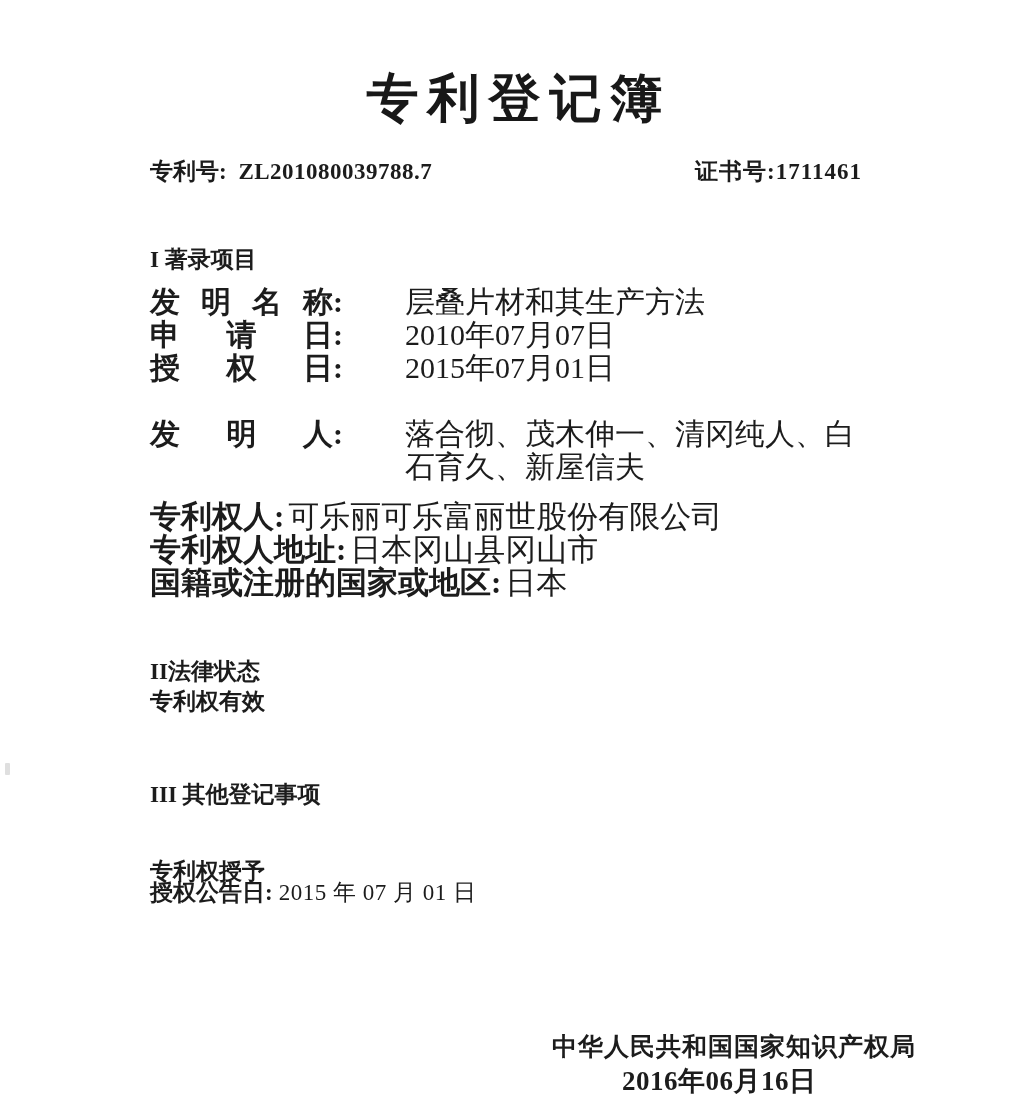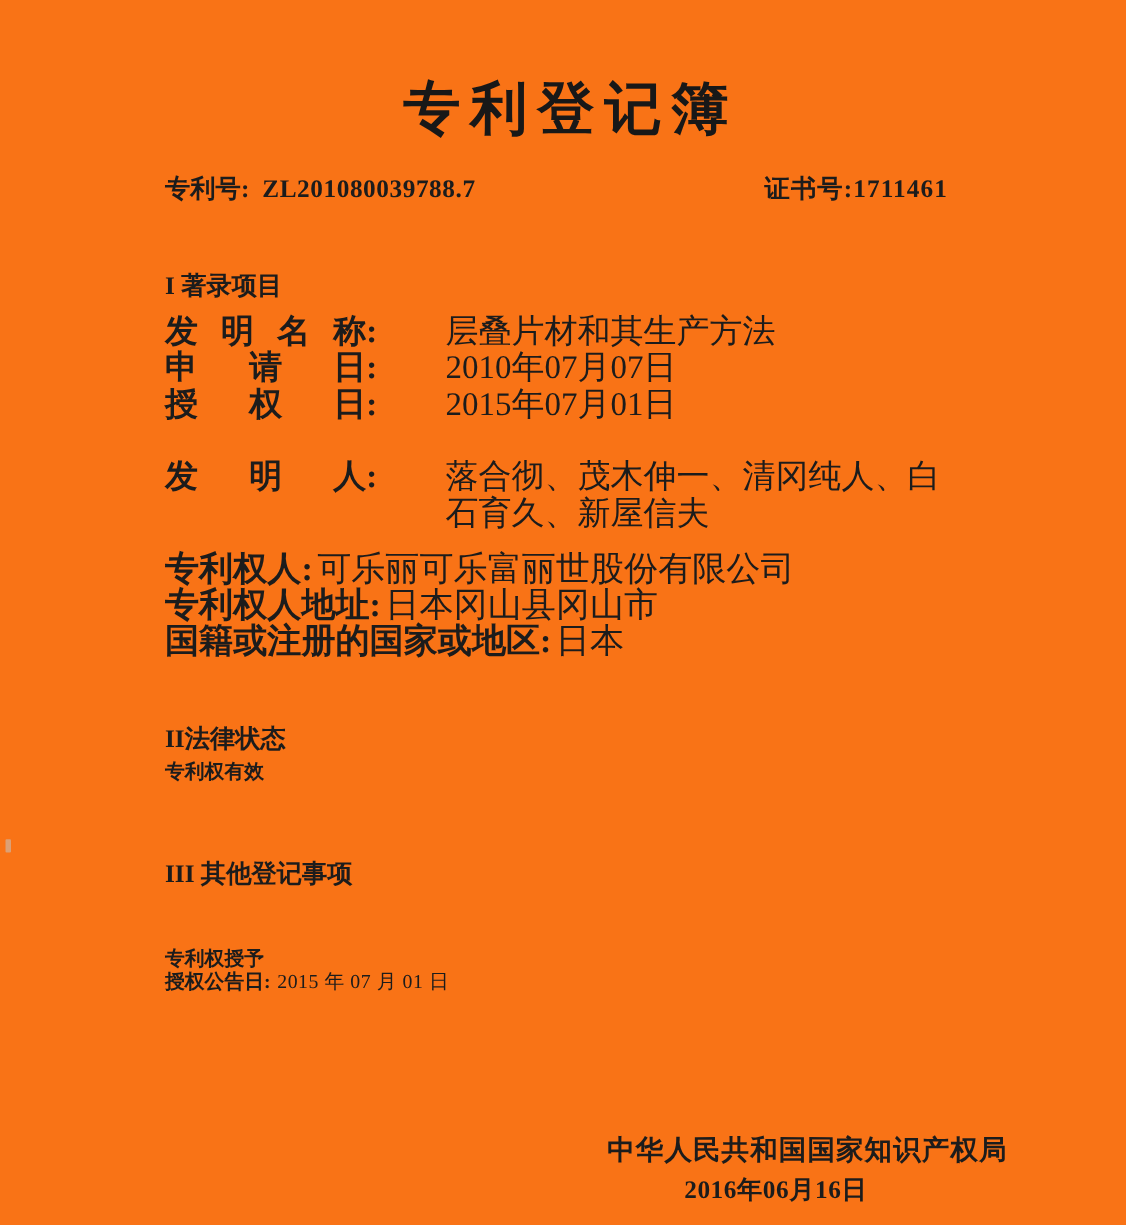--- a/index.html
+++ b/index.html
@@ -5,21 +5,21 @@
   html,body{margin:0;padding:0;}
   body{
     background:#e9e9e9;
     font-family:"Liberation Serif","DejaVu Serif",serif;
   }
   .page{
     position:relative;
     width:1024px;
     height:1114px;
     margin:0 auto;
-    background:#f97316;
+    background:#ffffff;
     color:#1c1c1c;
     overflow:hidden;
   }
   .abs{position:absolute;}
   
   .doc-title{
     top:64px;left:0;right:0;
     text-align:center;
     font-size:52px;
     font-weight:700;
@@ -55,27 +55,27 @@
     left:255px;
     top:0;
     width:478px;
     word-break:break-all;
     font-weight:400;
   }
   
   .patentee{left:150px;top:500px;font-size:31px;line-height:33px;}
   .patentee .lbl{font-weight:700;}
   .patentee .val{font-weight:400;margin-left:4px;}
-  .plain{font-size:18px;line-height:33px;left:150px;}
+  .plain{font-size:23px;line-height:33px;left:150px;}
   .bold{font-weight:700;}
   .grant-line .lbl{font-weight:700;}
   .grant-line .val{font-weight:400;margin-left:6px;letter-spacing:0.5px;}
   
   .footer-issuer{left:552px;top:1030px;font-size:25px;font-weight:700;line-height:33px;letter-spacing:1px;}
-  .footer-date{left:622px;top:1065px;font-size:23px;font-weight:600;line-height:33px;letter-spacing:0.5px;}
+  .footer-date{left:622px;top:1065px;font-size:27px;font-weight:600;line-height:33px;letter-spacing:0.5px;}
   
   .speck{left:5px;top:763px;width:5px;height:12px;background:#c4c4c4;opacity:0.55;border-radius:1px;}
 </style>
 </head>
 <body>
 
 <div class="page">
 
   <div class="abs speck"></div>
 

